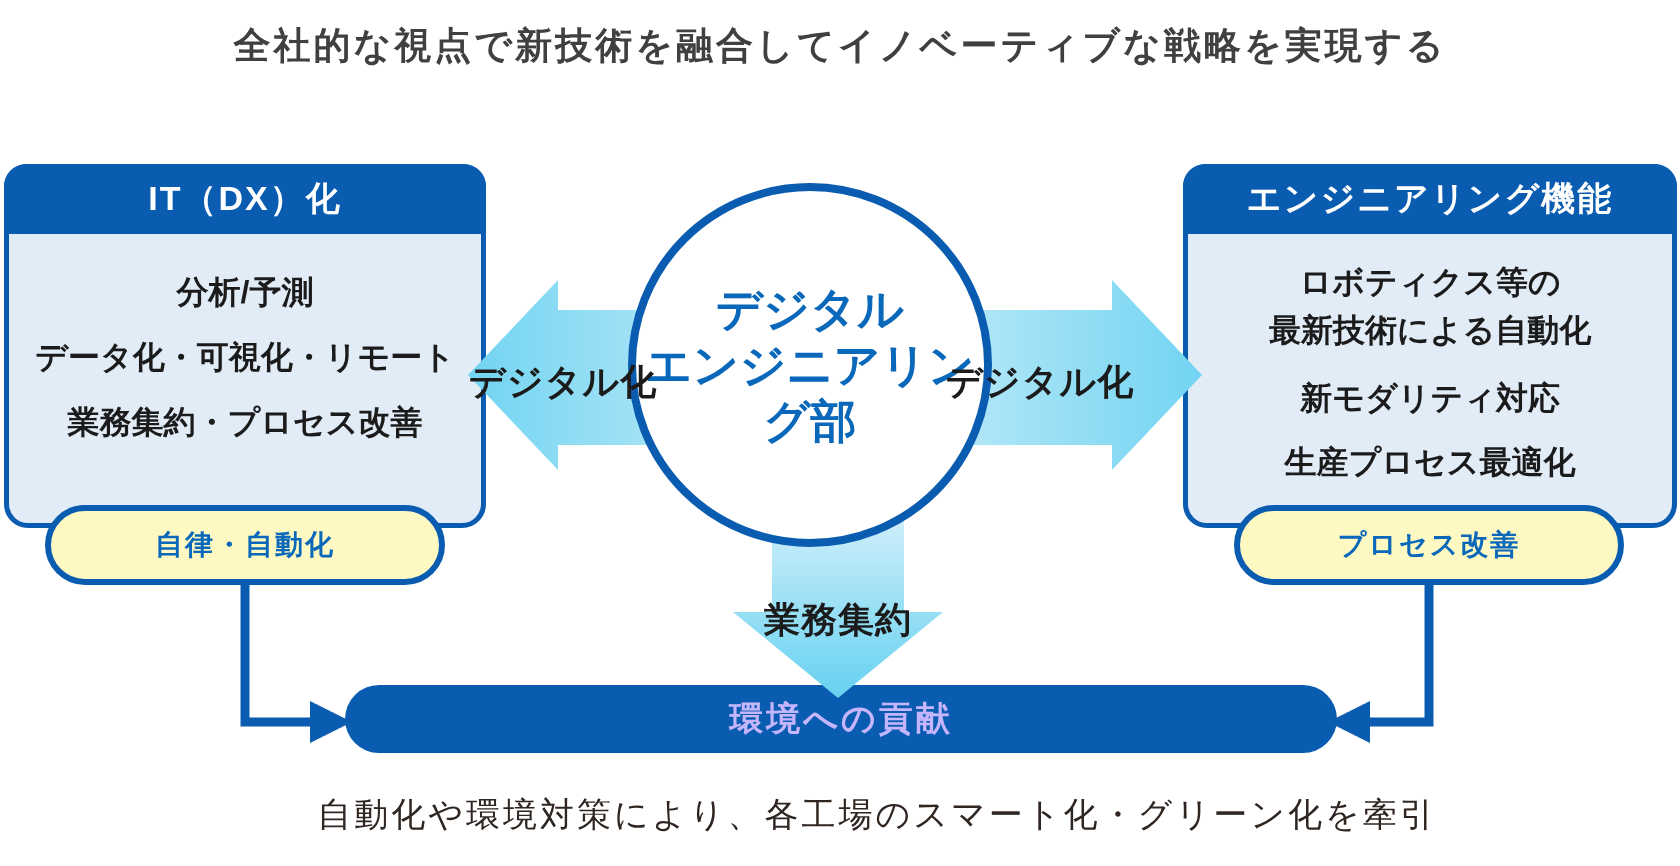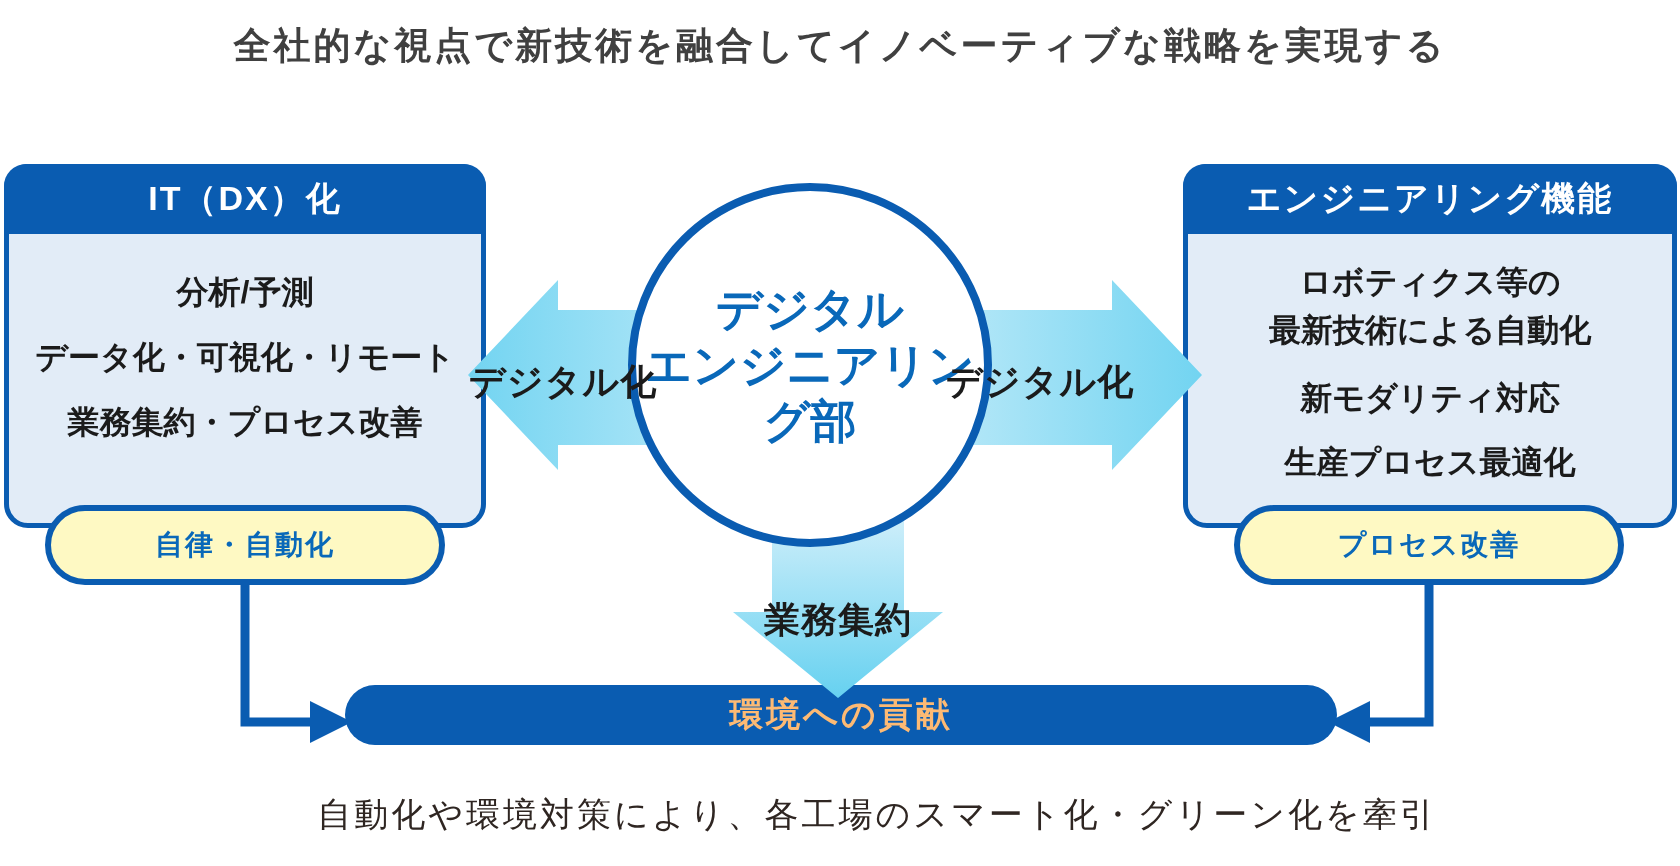--- a/index.html
+++ b/index.html
@@ -56,24 +56,24 @@
   .conn-right{left:1325px;}
   .arrow-label{
     position:absolute;width:220px;text-align:center;z-index:7;
     font-size:36px;font-weight:700;color:#1b1b1b;letter-spacing:1px;
   }
   .lbl-digital-left{left:453px;top:358px;}
   .lbl-digital-right{left:930px;top:358px;}
   .lbl-green{left:728px;top:596px;}
   
   .bottom-bar{
-    position:absolute;left:345px;top:685px;width:992px;height:60px;z-index:2;
+    position:absolute;left:345px;top:685px;width:992px;height:68px;z-index:2;
     background:#0a5cb1;border-radius:37px;
     display:flex;align-items:center;justify-content:center;
-    color:#fdba74;font-size:34px;font-weight:700;letter-spacing:3px;text-align:center;
+    color:#c4b5fd;font-size:34px;font-weight:700;letter-spacing:3px;text-align:center;
   }
   .caption{
     position:absolute;top:792px;left:0;width:100%;text-align:center;
     font-size:34px;font-weight:500;color:#2f2622;letter-spacing:3px;padding-left:37px;
   }
 </style>
 </head>
 <body>
 
 <div id="canvas">

